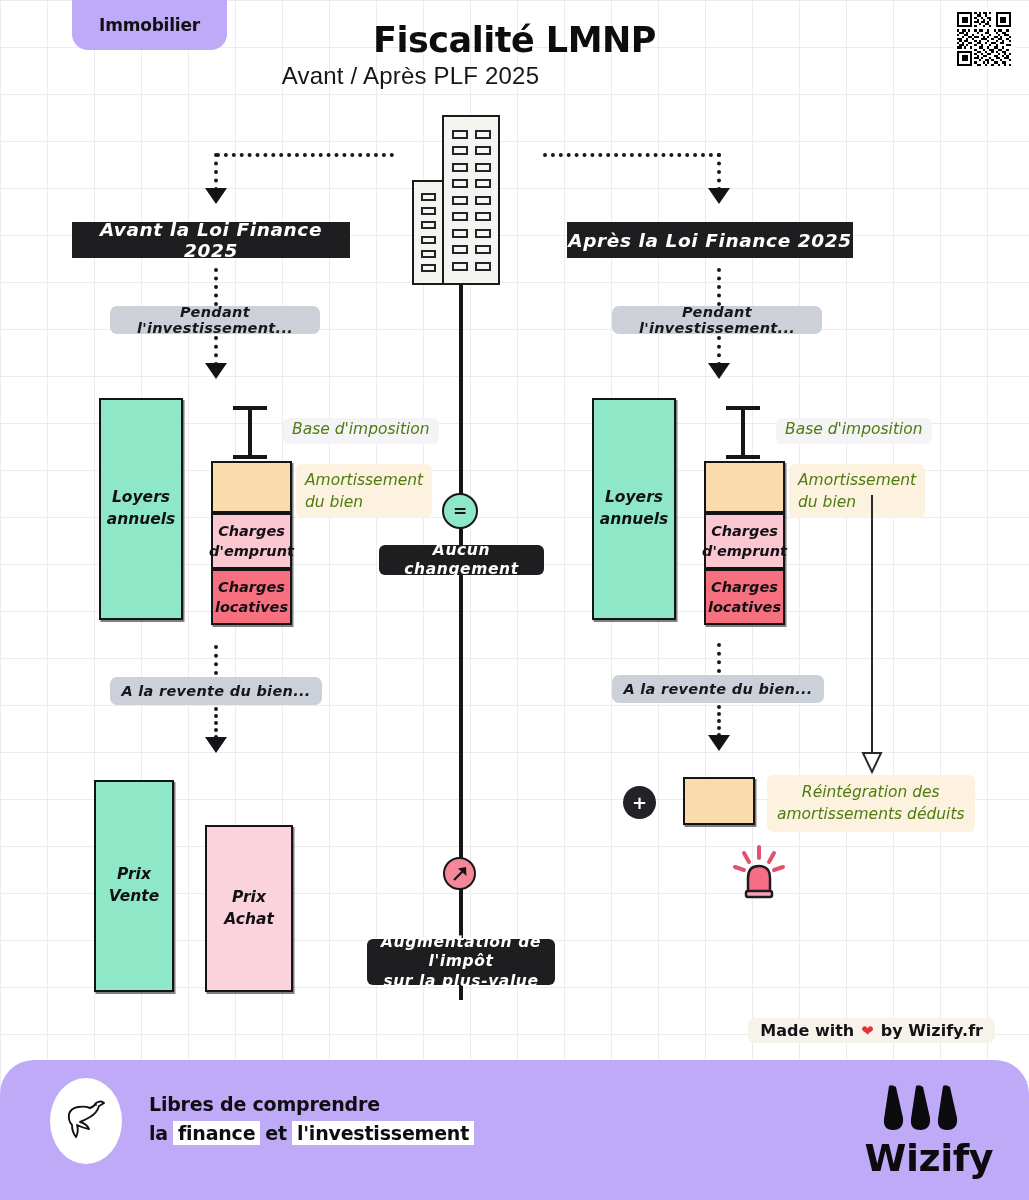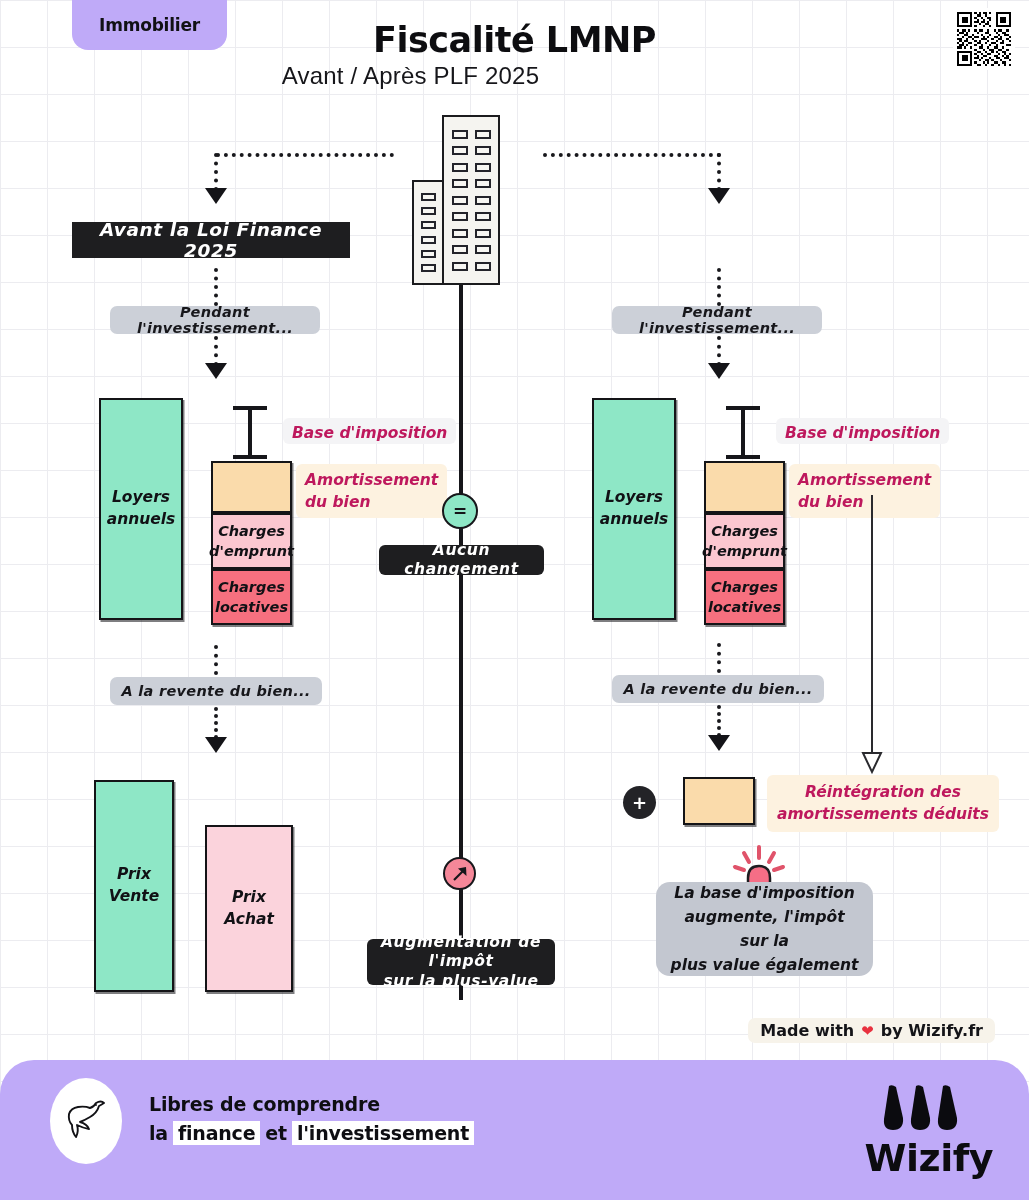--- a/index.html
+++ b/index.html
@@ -120,25 +120,25 @@
     display: flex; align-items: center; justify-content: center;
     text-align: center;
     font-size: 15.5px; line-height: 1.55;
     padding: 10px 14px;
   }
 
   
   .soft-label {
     font-family: "DejaVu Sans", sans-serif;
     font-style: italic;
-    font-weight: bold;
-    color: #be185d;
+    font-weight: normal;
+    color: #4d7c0f;
     font-size: 15.5px;
     line-height: 1.45;
-    display: flex; align-items: flex-start;
+    display: flex; align-items: flex-end;
     padding: 4px 9px;
     border-radius: 6px;
   }
   .soft-white { background: #f4f4f6; }
   .soft-cream { background: #fdf2e0; }
 
   
   .blk {
     border: 2.5px solid #141417;
     display: flex; align-items: center; justify-content: center;
@@ -527,20 +527,23 @@
 
   <div class="abs circ circ-pink" style="left:443px; top:857px; width:33px; height:33px;">
     <svg width="20" height="20" viewBox="0 0 20 20">
       <line x1="4" y1="16" x2="15" y2="5" stroke="#16161a" stroke-width="2.2"></line>
       <polygon points="16,3 16.5,12 8,4.5" fill="#16161a"></polygon>
     </svg>
   </div>
   <div class="abs black-pill round-pill" style="left:367px; top:915px; width:188px; height:46px; white-space:pre-line;margin-top:24px;">Augmentation de l'impôt
 sur la plus-value</div>
 
+  <div class="abs black-pill header-pill" style="left:567px; top:222px; width:286px; height:36px;">
+    <span>Après la Loi Finance 2025</span>
+  </div>
 
   <div class="abs dotline" style="left:717px; top:268px; height:38px;"></div>
   <div class="abs gray-pill" style="left:612px; top:306px; width:210px; height:28px;">
     <span>Pendant l'investissement...</span>
   </div>
   <div class="abs dotline" style="left:717px; top:336px; height:30px;"></div>
   <div class="abs tri-down" style="left:708px; top:363px;"></div>
 
   <div class="abs blk c-mint" style="left:592px; top:398px; width:84px; height:222px; white-space:pre-line;">Loyers
 annuels</div>
@@ -593,23 +596,20 @@
         <line x1="14" y1="8" x2="19" y2="17"></line>
         <line x1="44" y1="8" x2="39" y2="17"></line>
         <line x1="5" y1="22" x2="14" y2="25"></line>
         <line x1="53" y1="22" x2="44" y2="25"></line>
       </g>
       <path d="M18 48 L18 33 Q18 21 29 21 Q40 21 40 33 L40 48 Z" fill="#f56e86" stroke="#1d1d21" stroke-width="2.5"></path>
       <rect x="16" y="46" width="26" height="6" rx="2" fill="#f9a3b3" stroke="#1d1d21" stroke-width="2.5"></rect>
     </svg>
   </div>
 
-  <div class="abs gray-box" style="left:656px; top:882px; width:217px; height:94px; white-space:pre-line;">La base d'imposition
-augmente, l'impôt sur la
-plus value également</div>
 
   <div class="abs" id="made-with">
     <span>Made with</span>
     <span style="color:#e8313f; font-size:15px;">❤</span>
     <span>by Wizify.fr</span>
   </div>
 
   <div class="abs" id="footer"></div>
 
   <div class="abs" id="dove">

